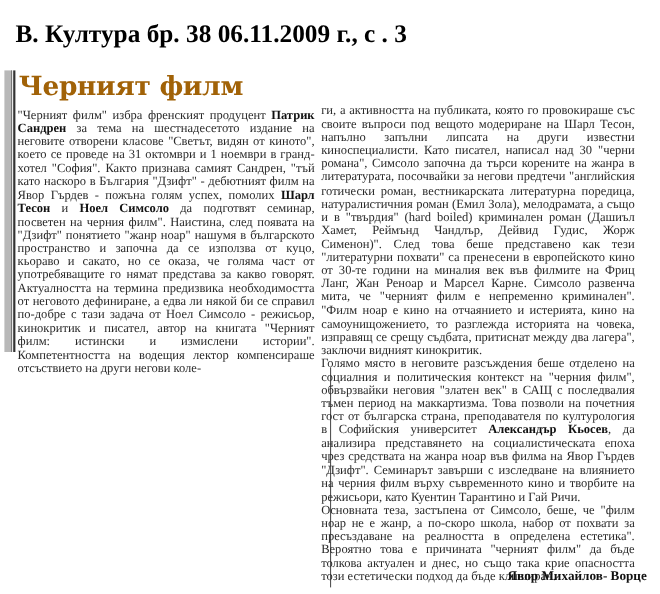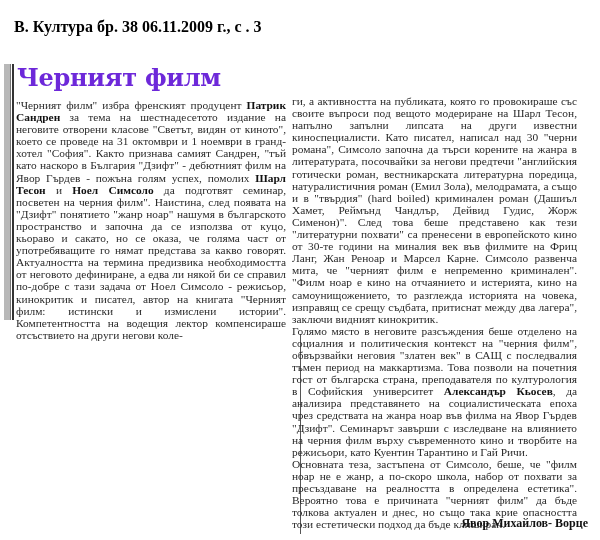--- a/index.html
+++ b/index.html
@@ -1,34 +1,34 @@
 <!DOCTYPE html>
 <html><head>
 <meta charset="utf-8">
 <style>
   html, body { margin: 0; padding: 0; background: #ffffff; }
   body { width: 600px; height: 540px; position: relative; overflow: hidden; color: #1a1a1a; }
   .header {
     position: absolute; left: 14px; top: 18px;
     font-family: "Liberation Serif", serif; font-weight: bold;
-    font-size: 16px; letter-spacing: 0px; color: #000;
+    font-size: 23px; letter-spacing: 0px; color: #000;
   }
   .clip {
     position: absolute; left: 0; top: 64px; width: 600px; height: 476px;
   }
   .left-bar {
     position: absolute; left: 4px; top: 0; width: 6px; height: 256px;
     background: #b8b8b8; border-right: 1px solid #777;
   }
   .left-bar2 {
     position: absolute; left: 12px; top: 0; width: 1.5px; height: 256px; background: #333;
   }
   .title {
     position: absolute; left: 17px; top: -1px;
-    font-family: "DejaVu Serif", serif; font-weight: bold; font-size: 24px; color: #6d28d9;
+    font-family: "DejaVu Serif", serif; font-weight: bold; font-size: 24px; color: #a16207;
     letter-spacing: -0.3px;
   }
   .col {
     position: absolute; font-family: "Liberation Serif", serif; font-size: 11.4px;
     line-height: 12.1px; color: #2a2a2a; text-align: justify; hyphens: manual;
   }
   .col p { margin: 0; }
   .col b { color: #111; }
   .col-left { left: 16px; top: 35px; width: 270px; }
   .col-right { left: 292px; top: 31px; width: 285px; }

